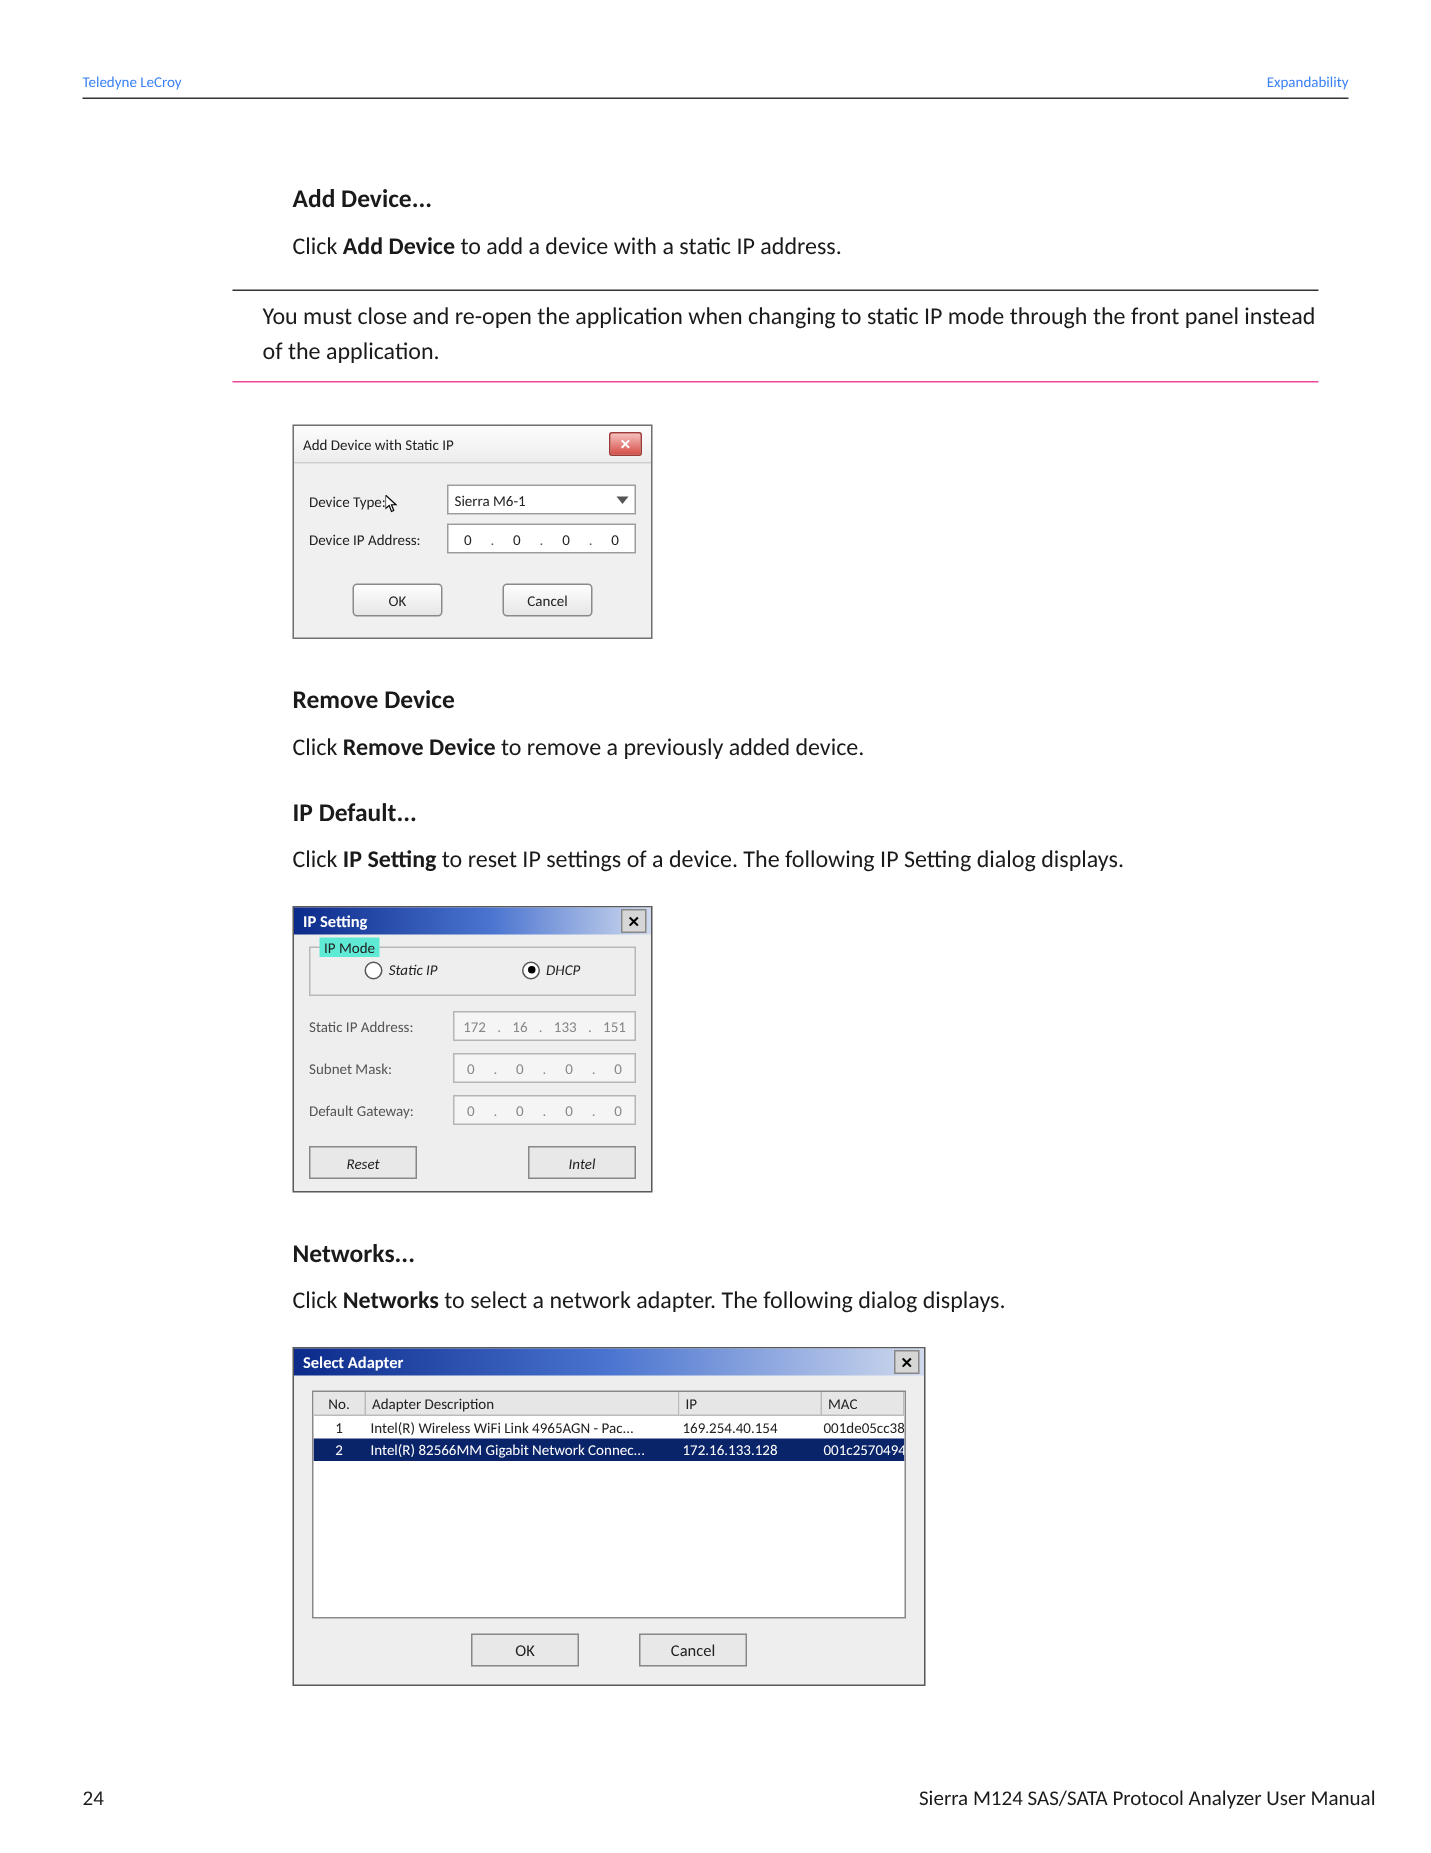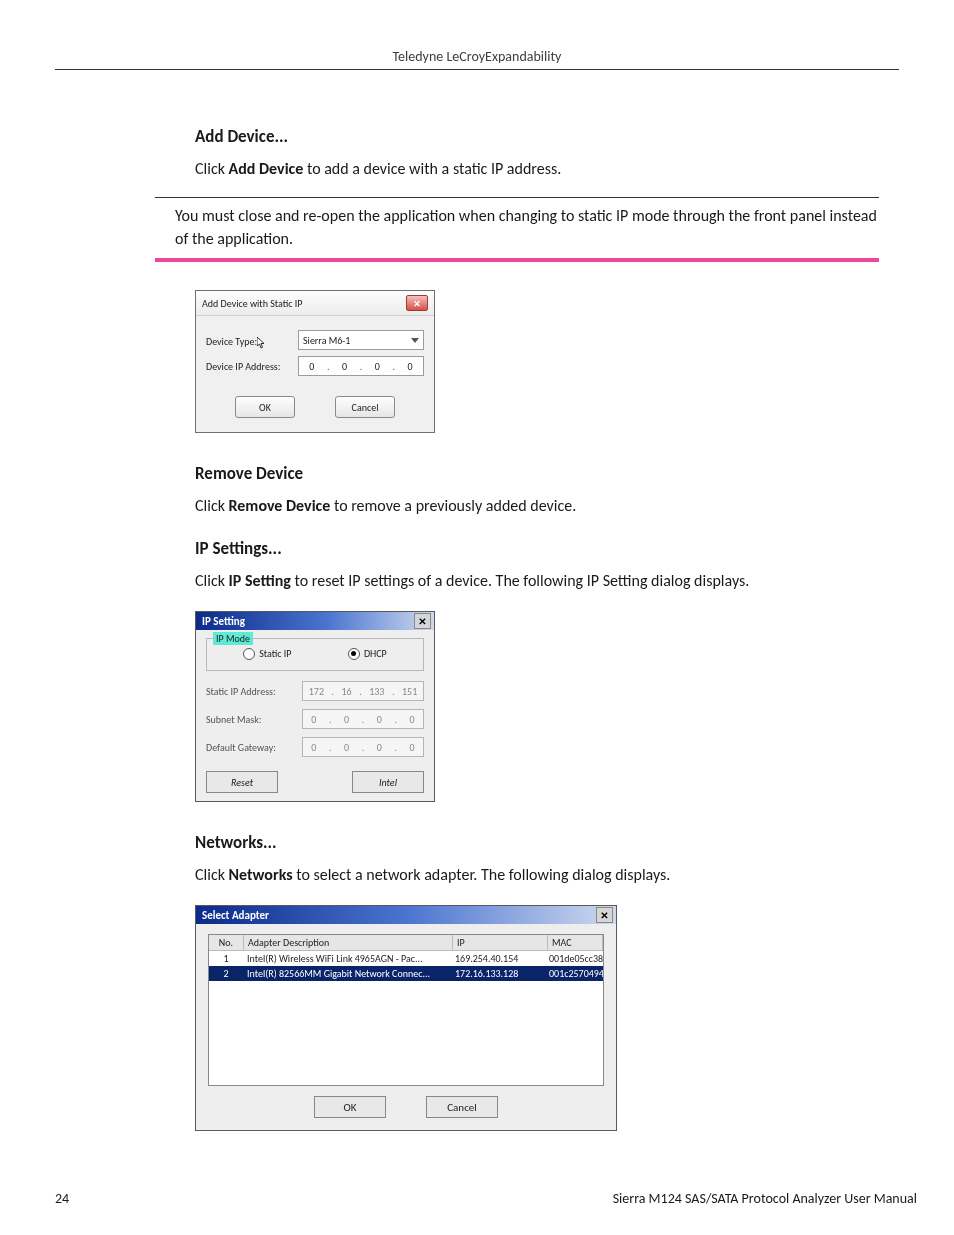--- a/index.html
+++ b/index.html
@@ -11,23 +11,23 @@
   }
   .page {
     width: 954px;
     height: 1235px;
     box-sizing: border-box;
     padding: 48px 55px 30px 55px;
     position: relative;
   }
   .running-head {
     display: flex;
-    justify-content: center;
-    font-size: 14px;
-    color: #404040;
+    justify-content: space-between;
+    font-size: 10px;
+    color: #3b82f6;
     border-bottom: 1px solid #333;
     padding-bottom: 4px;
   }
   .content {
     margin-left: 140px;
     margin-right: 20px;
     margin-top: 56px;
   }
   .h2 {
     font-weight: 700;
@@ -36,21 +36,21 @@
   }
   .para {
     font-size: 16px;
     line-height: 1.5;
     margin: 8px 0 14px 0;
   }
   .bold { font-weight: 700; }
 
   .note-box {
     border-top: 1px solid #333;
-    border-bottom: 4px solid #ec4899;
+    border-bottom: 1px solid #ec4899;
     margin: 16px 0 28px -40px;
     padding: 6px 0 8px 20px;
     font-size: 16px;
     line-height: 1.45;
   }
 
   
   .dlg1 {
     width: 238px;
     border: 1px solid #707070;
@@ -156,21 +156,21 @@
   }
   .dlg2-group-title {
     position: absolute; top: -7px; left: 6px;
     background: #5eead4; padding: 0 3px;
     font-size: 10px;
   }
   .dlg2-radios {
     display: flex; justify-content: space-around; align-items: center;
   }
   .dlg2-radio {
-    display: flex; align-items: center; gap: 4px;
+    display: flex; align-items: center; gap: 4px; font-style: italic;
   }
   .radio-off, .radio-on {
     width: 10px; height: 10px; border-radius: 50%;
     border: 1px solid #555; background: #fff;
     display: inline-flex; align-items: center; justify-content: center;
   }
   .radio-on::after {
     content: ""; width: 5px; height: 5px; border-radius: 50%; background: #000;
   }
   .dlg2-row { display: flex; align-items: center; margin: 8px 0; gap: 6px; }
@@ -323,21 +323,21 @@
           <div class="dlg1-btn">Cancel</div>
         </div>
       </div>
     </div>
 
     <div class="h2">Remove Device</div>
     <div class="para">
       <span>Click </span><span class="bold">Remove Device</span><span> to remove a previously added device.</span>
     </div>
 
-    <div class="h2">IP Settings...</div>
+    <div class="h2">IP Default...</div>
     <div class="para">
       <span>Click </span><span class="bold">IP Setting</span><span> to reset IP settings of a device. The following IP Setting dialog displays.</span>
     </div>
 
     <div class="dlg2">
       <div class="dlg2-title">
         <span>IP Setting</span>
         <span class="dlg2-close">✕</span>
       </div>
       <div class="dlg2-body">

